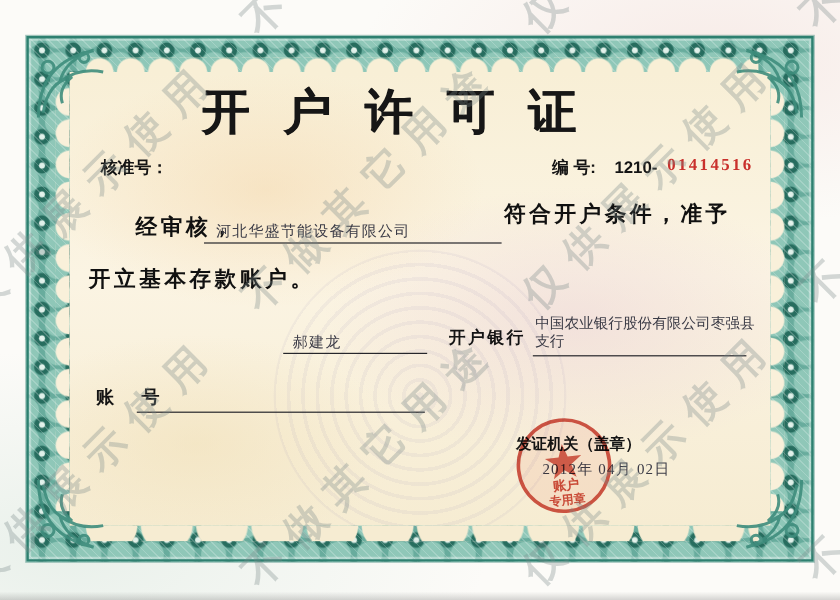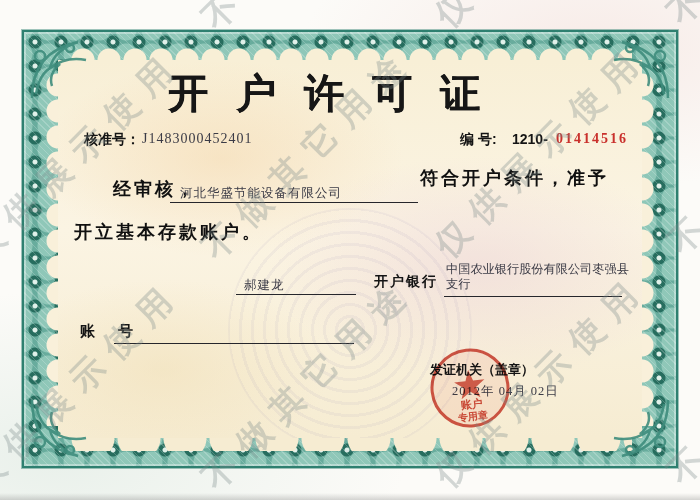--- a/index.html
+++ b/index.html
@@ -118,21 +118,20 @@
       <path d="M6,64 Q6,18 52,8 Q28,16 24,34 Q40,22 60,26"></path>
       <path d="M10,60 Q14,34 34,30 Q22,40 26,52"></path>
       <circle cx="14" cy="22" r="5"></circle>
         <circle cx="44" cy="14" r="4"></circle>
     </g>
   </svg>
 
   <div class="abs title z-content">开户许可证</div>
 
   <span class="abs lbl z-content" style="left:84px;top:131px;text-align:right;">核准号：</span>
-  <span class="abs val z-content" style="left:142px;top:131px;font-size:14px;letter-spacing:1px;">J1483000452401</span>
 
   <span class="abs lbl z-content" style="left:460px;top:131px;">编 号:</span>
   <span class="abs lbl z-content" style="left:512px;top:131px;">1210-</span>
   <span class="abs val red z-content" style="left:556px;top:131px;font-size:14px;font-weight:700;letter-spacing:2px;">01414516</span>
 
   <span class="abs big z-content" style="left:113px;top:177px;">经审核，</span>
   <span class="abs val z-content" style="left:180px;top:185px;font-size:12.5px;letter-spacing:1px;">河北华盛节能设备有限公司</span>
   <div class="rule z-content" style="left:170px;top:202px;width:248px;"></div>
   <span class="abs big z-content" style="left:420px;top:166px;">符合开户条件，准予</span>
 

